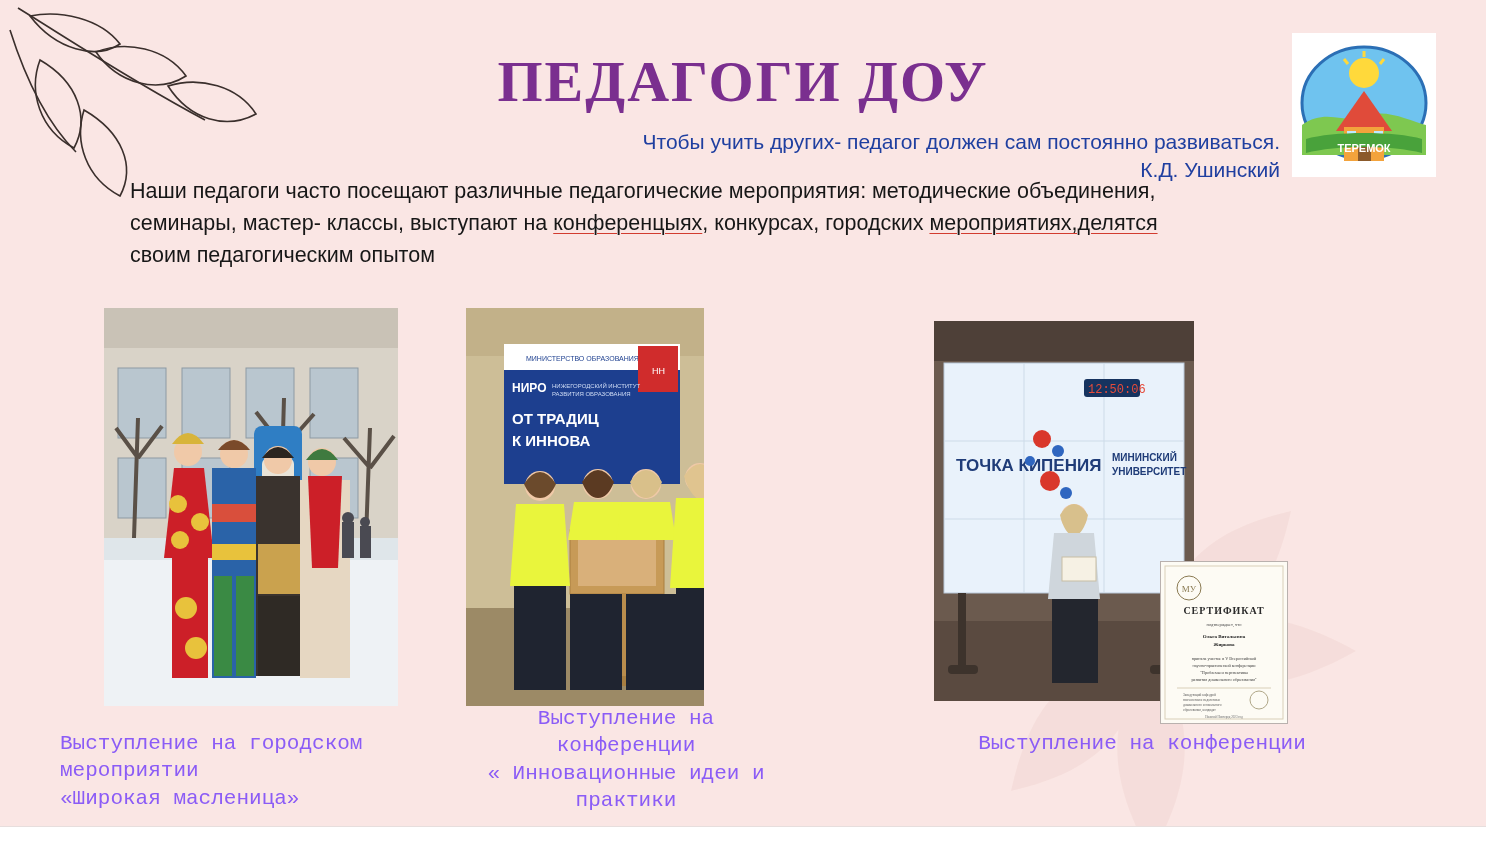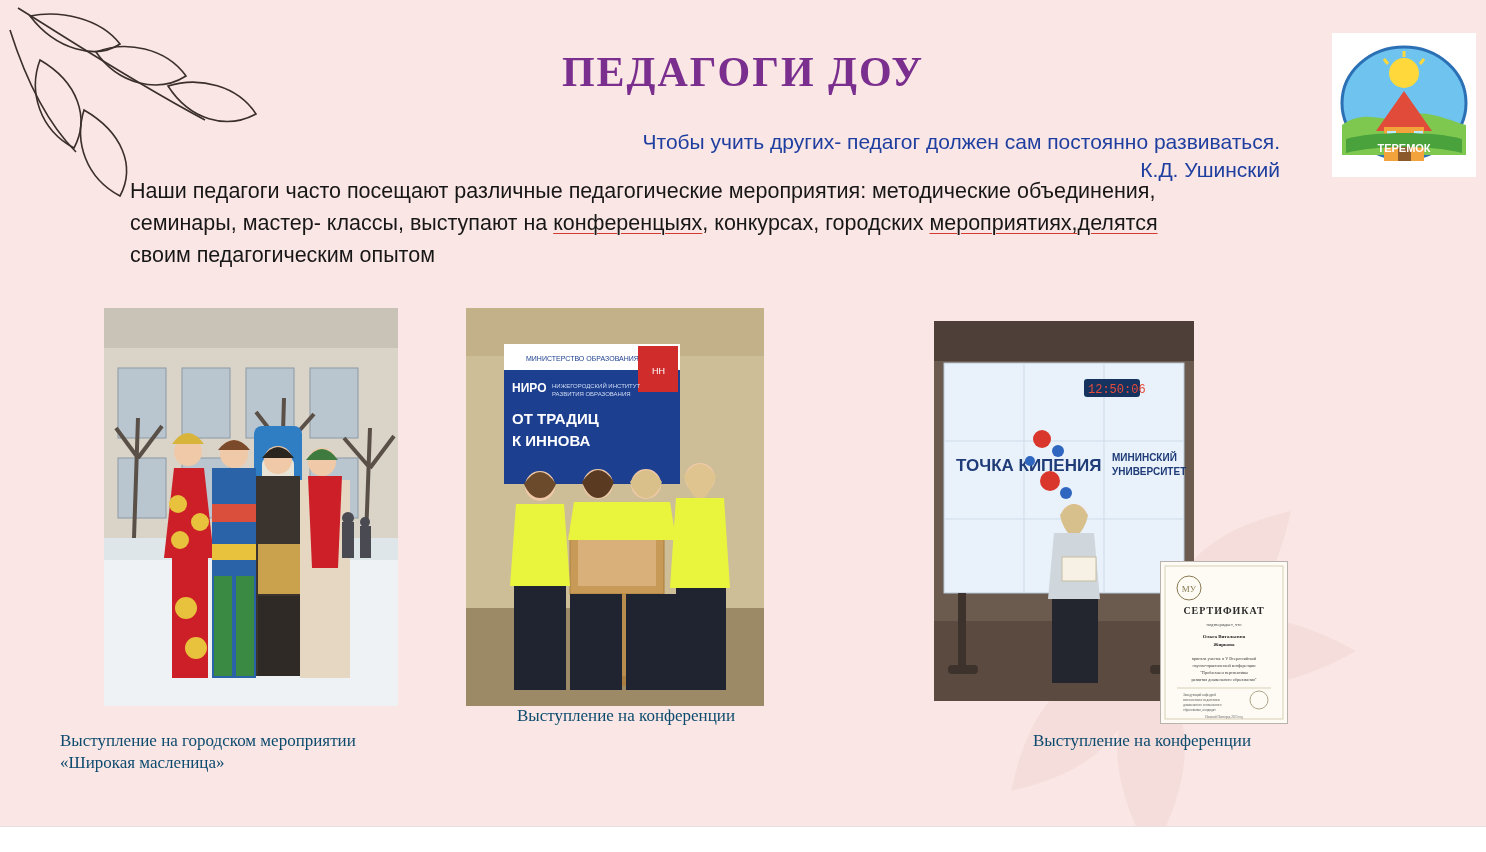--- a/index.html
+++ b/index.html
@@ -52,21 +52,21 @@
 
   
   #title {
     position: absolute;
     left: 0;
     top: 48px;
     width: 1486px;
     text-align: center;
     font-family: "Liberation Serif", serif;
     font-weight: bold;
-    font-size: 42px;
+    font-size: 58px;
     letter-spacing: 2px;
     color: #7a2f8f;
   }
 
   
   #quote {
     position: absolute;
     left: 330px;
     top: 128px;
     width: 950px;
@@ -98,39 +98,38 @@
 
   
   #logo {
     position: absolute;
     left: 1292px;
     top: 33px;
     width: 144px;
     height: 144px;
     background: #f97316;
     overflow: hidden;
-    margin-left: 40px;
   }
 
   
   .photo {
     position: absolute;
     overflow: hidden;
     background: #cfcfcf;
   }
   #photo1 { left: 104px;  top: 308px; width: 294px; height: 398px; }
-  #photo2 { left: 466px;  top: 308px; width: 298px; height: 398px; }
+  #photo2 { left: 466px;  top: 308px; width: 238px; height: 398px; }
   #photo3 { left: 934px;  top: 321px; width: 260px; height: 380px; }
   #photo3b { left: 1160px; top: 561px; width: 126px; height: 161px; border:1px solid #b9b1ae; background:#0f766e;}
 
   .cap {
     position: absolute;
-    font-family: Liberation Serif, serif;
-    font-size: 17px;
-    color: #0c4a6e;
+    font-family: Liberation Mono, monospace;
+    font-size: 21px;
+    color: #8b5cf6;
     line-height: 1.3;
   }
   #cap1 { left: 60px;  top: 730px; width: 400px; text-align: left; }
   #cap2 { left: 466px; top: 705px; width: 320px; text-align: center; }
   #cap3 { left: 862px; top: 730px; width: 560px; text-align: center; }
 </style>
 </head>
 <body>
 
 <div id="slide">
@@ -313,20 +312,21 @@
       <g>
         <circle cx="234" cy="170" r="15" fill="#f0c9a8"></circle>
         <path d="M218 168 q16 -24 32 0 q-6 20 -16 24 q-10 -4 -16 -24 z" fill="#e0c48f"></path>
         <path d="M210 190 L258 190 L264 280 L204 280 Z" fill="#e9f53c"></path>
         <rect x="210" y="280" width="50" height="102" fill="#1f2430"></rect>
       </g>
     </svg>
   </div>
   <div class="cap" id="cap2">
     <div>Выступление на конференции</div>
+    <div>« Инновационные идеи и практики</div>
   </div>
 
   <div class="photo" id="photo3">
     <svg viewBox="0 0 260 380" width="260" height="380">
       <rect width="260" height="380" fill="#6b5a4e"></rect>
       <rect x="0" y="0" width="260" height="40" fill="#4e4038"></rect>
       <rect x="0" y="300" width="260" height="80" fill="#5a4a40"></rect>
 
       <rect x="10" y="42" width="240" height="230" fill="#e9f2fb" stroke="#b9c8d8"></rect>
       <g stroke="#cddbe8" stroke-width="1">

